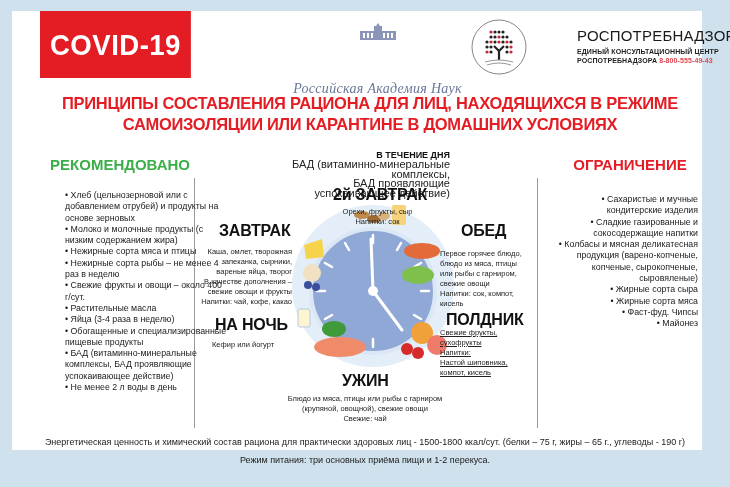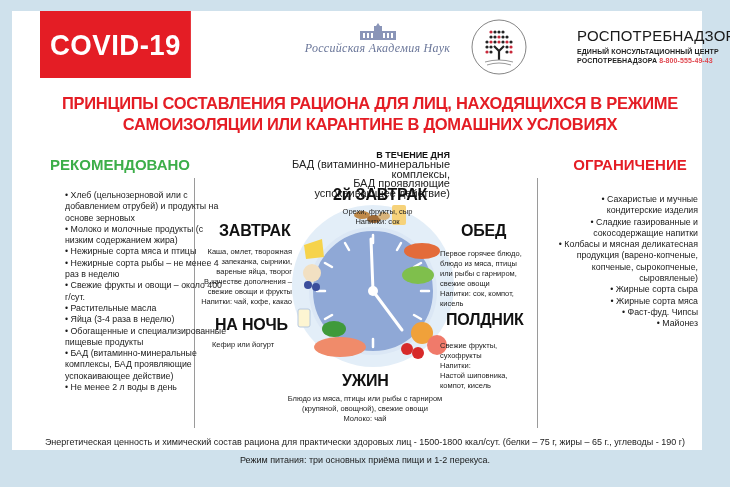--- a/index.html
+++ b/index.html
@@ -4,21 +4,21 @@
 <style>
   * { box-sizing: border-box; margin: 0; padding: 0; }
   html, body { width: 730px; height: 487px; overflow: hidden; }
   body { background: #cfe1ec; font-family: "Liberation Sans", sans-serif; position: relative; }
   .card { position: absolute; left: 12px; top: 11px; width: 690px; height: 439px; background: #ffffff; }
   .covid { position: absolute; left: 40px; top: 11px; width: 164px; height: 67px; background: #e41d25;
     color: #fff; font-weight: bold; font-size: 30px; display: flex; align-items: center; justify-content: center;
     letter-spacing: 0.5px; transform: scaleX(0.92); transform-origin: left center; }
   .ran { position: absolute; left: 285px; top: 23px; width: 185px; height: 45px; text-align: center; }
   .ran-building { display: block; margin: 0 auto; }
-  .ran-text { font-family: "Liberation Serif", serif; font-style: italic; color: #6a7699; font-size: 12px; letter-spacing: 0.3px; }
+  .ran-text { font-family: "Liberation Serif", serif; font-style: italic; color: #6a7699; font-size: 14px; letter-spacing: 0.3px; margin-top: 40px; }
   .niifp { position: absolute; left: 470px; top: 18px; width: 58px; height: 58px; }
   .rpn { position: absolute; left: 577px; top: 27px; }
   .rpn-title { font-size: 15px; color: #1a1a1a; letter-spacing: 0.2px; }
   .rpn-sub { font-size: 7px; color: #222; font-weight: bold; line-height: 9px; margin-top: 3px; letter-spacing: 0.1px; }
   .rpn-phone { color: #e0474f; }
   .main-title { position: absolute; left: 40px; top: 93px; width: 660px; text-align: center; color: #e41d25;
     font-weight: bold; font-size: 16.5px; line-height: 21px; letter-spacing: -0.3px; }
   .col-title-green { position: absolute; left: 40px; top: 156px; width: 150px; text-align: right; color: #3cae49; font-weight: bold; font-size: 15px; }
   .col-title-red { position: absolute; left: 560px; top: 156px; width: 140px; text-align: center; color: #e41d25; font-weight: bold; font-size: 15px; }
   .divider { position: absolute; width: 1px; background: #9a9a9a; }
@@ -204,29 +204,29 @@
   <div>или рыбы с гарниром,</div>
   <div>свежие овощи</div>
   <div>Напитки: сок, компот,</div>
   <div>кисель</div>
 </div>
 
 <div class="meal-h" style="left:215px; top:316px;">НА НОЧЬ</div>
 <div class="meal-t" style="left:212px; top:340px; width:85px;">Кефир или йогурт</div>
 
 <div class="meal-h" style="left:446px; top:311px;">ПОЛДНИК</div>
-<div class="meal-t" style="left:440px; top:341px; width:95px;">
+<div class="meal-t" style="left:440px; top:328px; width:95px;text-decoration:underline;">
   <div>Свежие фрукты,</div>
   <div>сухофрукты</div>
   <div>Напитки:</div>
   <div>Настой шиповника,</div>
   <div>компот, кисель</div>
 </div>
 
 <div class="meal-h" style="left:342px; top:372px;">УЖИН</div>
 <div class="meal-t" style="left:270px; top:394px; width:190px; text-align:center;">
   <div>Блюдо из мяса, птицы или рыбы с гарниром</div>
   <div>(крупяной, овощной), свежие овощи</div>
-  <div>Молоко: чай</div>
+  <div>Свежие: чай</div>
 </div>
 
 <div class="footer1">Энергетическая ценность и химический состав рациона для практически здоровых лиц - 1500-1800 ккал/сут. (белки – 75 г, жиры – 65 г., углеводы  - 190 г)</div>
 <div class="footer2">Режим питания: три основных приёма пищи и 1-2 перекуса.</div>
 
 </body></html>

